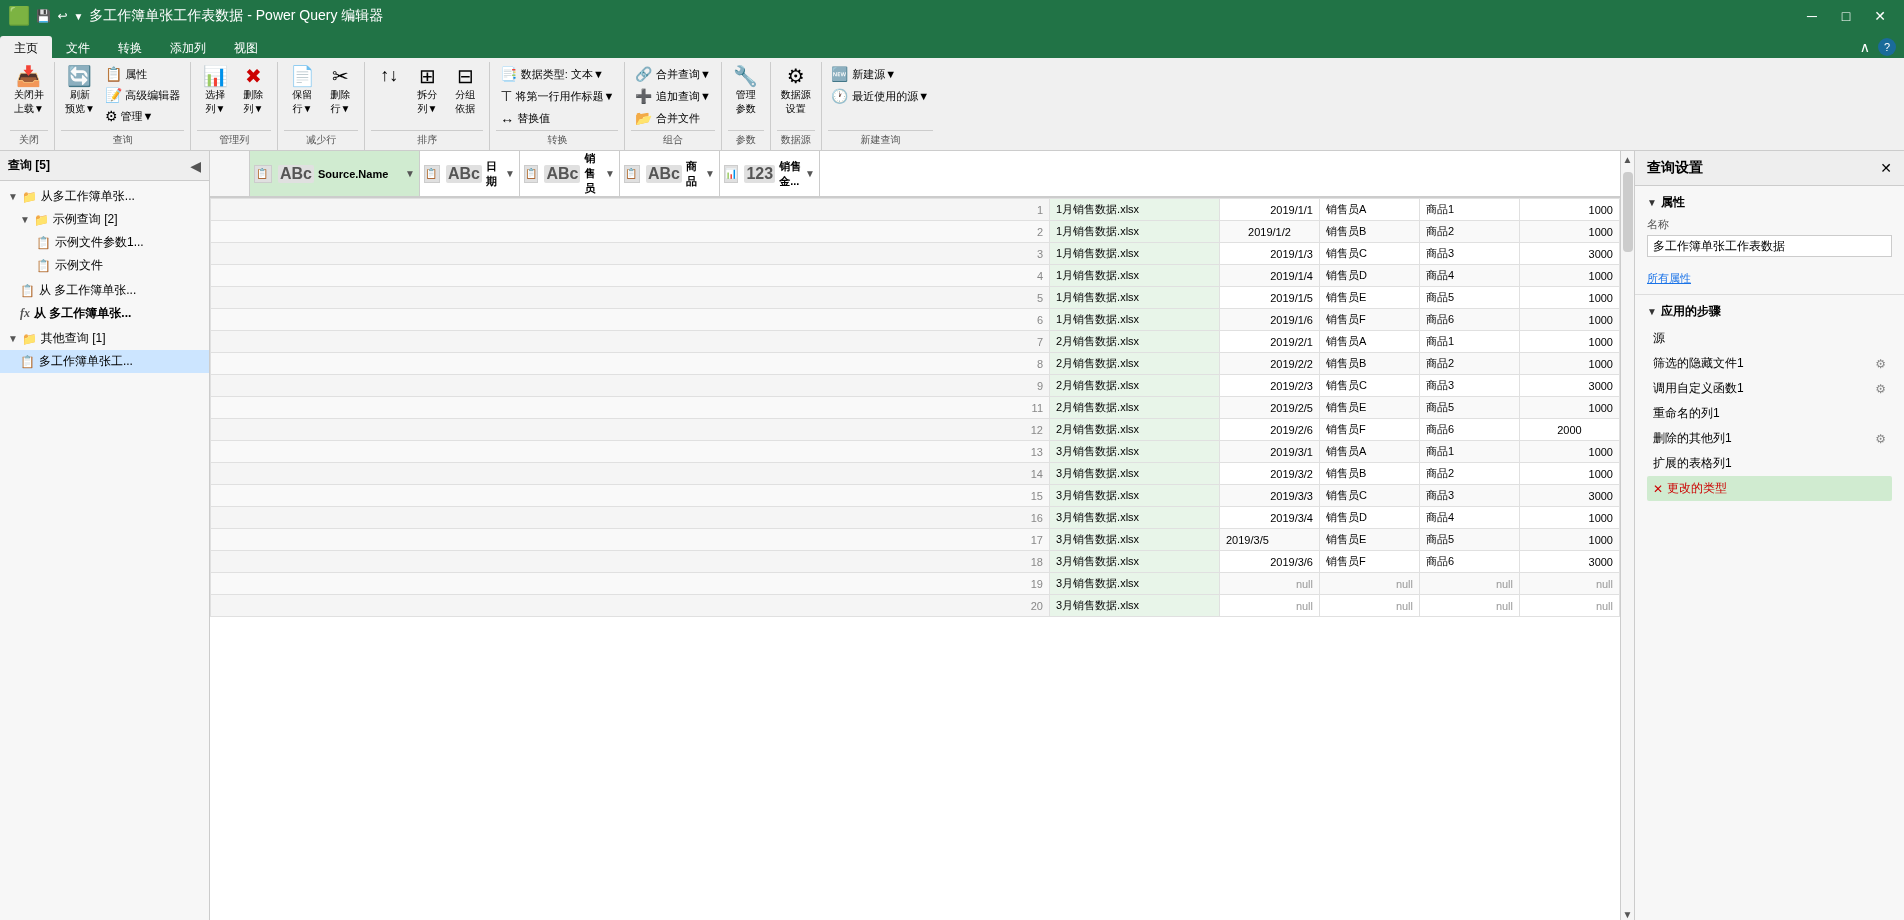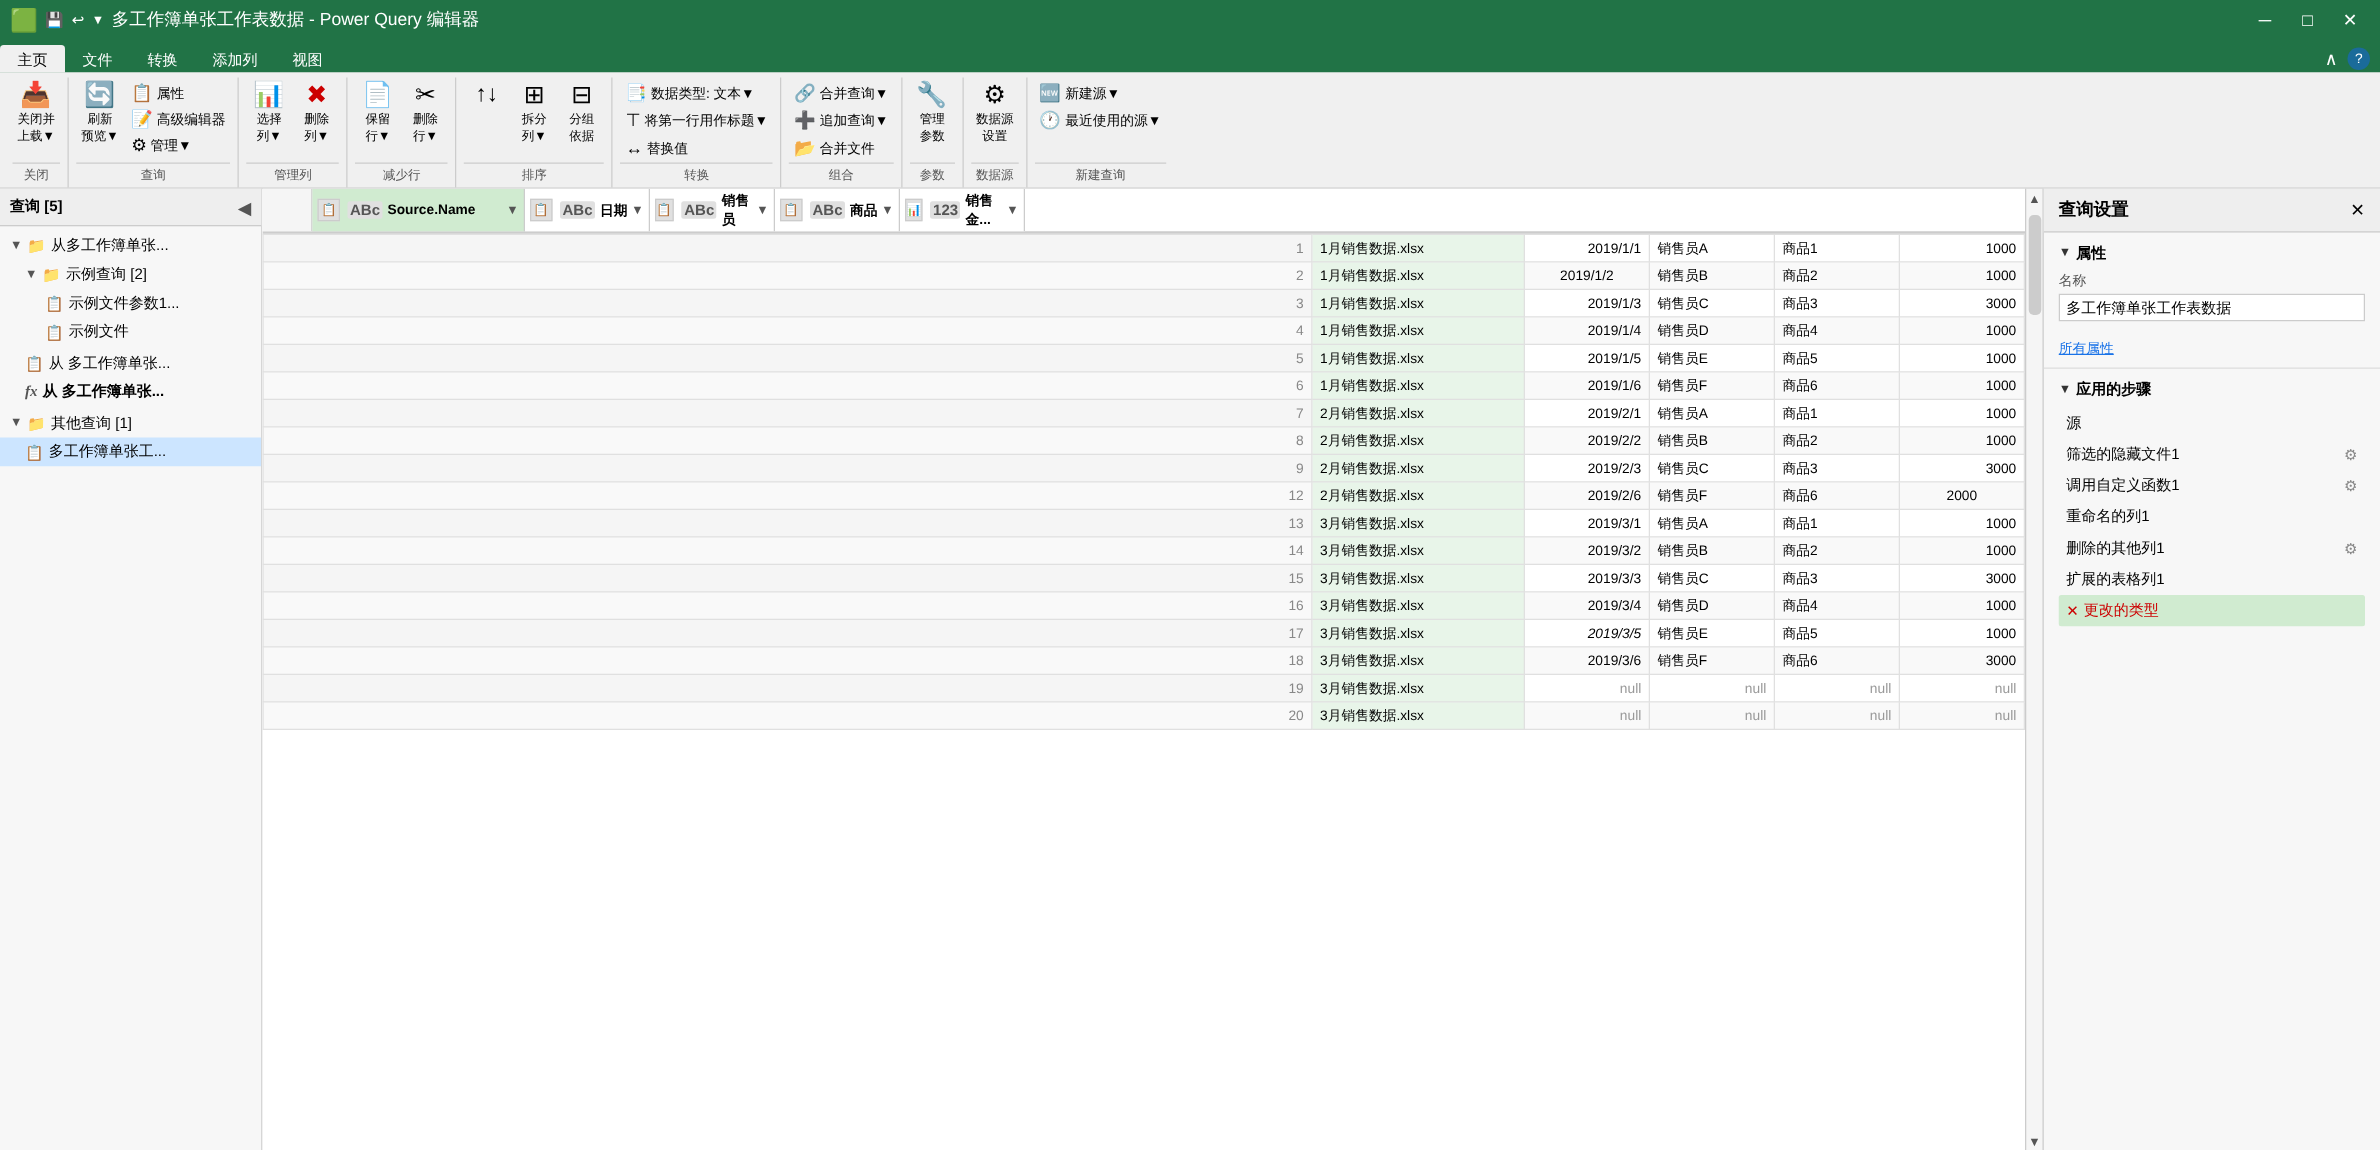--- a/index.html
+++ b/index.html
@@ -47,21 +47,21 @@
     .chevron { font-size: 10px; color: #555; }
 
     
     .data-area { flex: 1; display: flex; flex-direction: column; background: #fff; overflow: hidden; }
 
     
     .col-header-row { display: flex; background: #fff; border-bottom: 2px solid #ccc; min-height: 36px; position: sticky; top: 0; z-index: 10; }
     .row-num-col { width: 40px; min-width: 40px; background: #f5f5f5; border-right: 1px solid #ccc; }
     .col-header { display: flex; align-items: center; border-right: 1px solid #ccc; padding: 0 4px; background: #fff; font-size: 11px; font-weight: bold; position: relative; }
     .col-header-inner { display: flex; align-items: center; gap: 4px; }
-    .col-type-badge { font-size: 12px; background: #e0e0e0; padding: 0 2px; border-radius: 2px; color: #555; white-space: nowrap; }
+    .col-type-badge { font-size: 16px; background: #e0e0e0; padding: 0 2px; border-radius: 2px; color: #555; white-space: nowrap; }
     .col-name { font-size: 11px; font-weight: 600; }
     .col-filter-btn { margin-left: auto; font-size: 10px; cursor: pointer; color: #555; background: none; border: none; }
 
     
     .data-table-wrapper { flex: 1; overflow: auto; }
     .data-table { border-collapse: collapse; width: 100%; }
     .data-table td { border: 1px solid #e0e0e0; padding: 3px 6px; font-size: 11px; white-space: nowrap; }
     .data-table tr:nth-child(even) td { background: #f9f9f9; }
     .row-num { background: #f5f5f5; color: #888; text-align: right; padding: 3px 6px; border: 1px solid #e0e0e0; font-size: 11px; min-width: 40px; }
 
@@ -447,20 +447,28 @@
             </tr>
             <tr>
               <td class="row-num">9</td>
               <td style="background-color: rgb(232, 245, 233); color: rgb(0, 0, 0); width: 170px;">2月销售数据.xlsx</td>
               <td style="text-align: right; width: 100px;">2019/2/3</td>
               <td style="width: 100px;">销售员C</td>
               <td style="width: 100px;">商品3</td>
               <td style="text-align: right; width: 100px;">3000</td>
             </tr>
             <tr>
+              <td class="row-num">11</td>
+              <td style="background-color: rgb(232, 245, 233); color: rgb(0, 0, 0); width: 170px;">2月销售数据.xlsx</td>
+              <td style="text-align: right; width: 100px;">2019/2/5</td>
+              <td style="width: 100px;">销售员E</td>
+              <td style="width: 100px;">商品5</td>
+              <td style="text-align: right; width: 100px;">1000</td>
+            </tr>
+            <tr>
               <td class="row-num">12</td>
               <td style="background-color: rgb(232, 245, 233); color: rgb(0, 0, 0); width: 170px;">2月销售数据.xlsx</td>
               <td style="text-align: right; width: 100px;">2019/2/6</td>
               <td style="width: 100px;">销售员F</td>
               <td style="width: 100px;">商品6</td>
               <td style="text-align: center; width: 100px;">2000</td>
             </tr>
             <tr>
               <td class="row-num">13</td>
               <td style="background-color: rgb(232, 245, 233); color: rgb(0, 0, 0); width: 170px;">3月销售数据.xlsx</td>
@@ -489,21 +497,21 @@
               <td class="row-num">16</td>
               <td style="background-color: rgb(232, 245, 233); color: rgb(0, 0, 0); width: 170px;">3月销售数据.xlsx</td>
               <td style="text-align: right; width: 100px;">2019/3/4</td>
               <td style="width: 100px;">销售员D</td>
               <td style="width: 100px;">商品4</td>
               <td style="text-align: right; width: 100px;">1000</td>
             </tr>
             <tr>
               <td class="row-num">17</td>
               <td style="background-color: rgb(232, 245, 233); color: rgb(0, 0, 0); width: 170px;">3月销售数据.xlsx</td>
-              <td style="text-align: right; width: 100px; font-style: italic;">2019/3/5</td>
+              <td style="width: 100px;">2019/3/5</td>
               <td style="width: 100px;">销售员E</td>
               <td style="width: 100px;">商品5</td>
               <td style="text-align: right; width: 100px;">1000</td>
             </tr>
             <tr>
               <td class="row-num">18</td>
               <td style="background-color: rgb(232, 245, 233); color: rgb(0, 0, 0); width: 170px;">3月销售数据.xlsx</td>
               <td style="text-align: right; width: 100px;">2019/3/6</td>
               <td style="width: 100px;">销售员F</td>
               <td style="width: 100px;">商品6</td>

